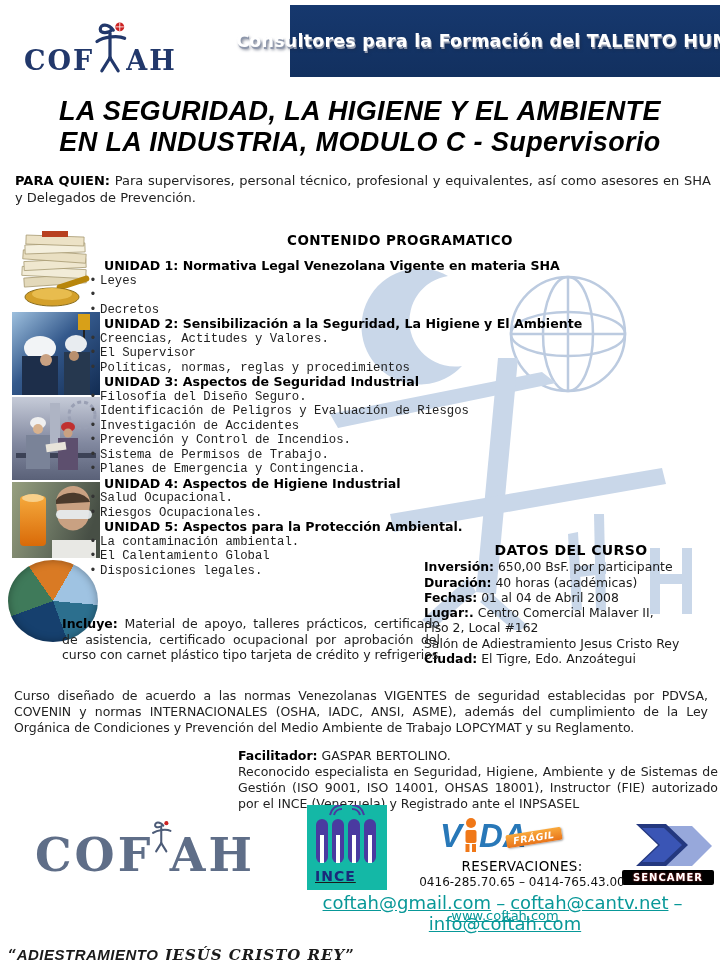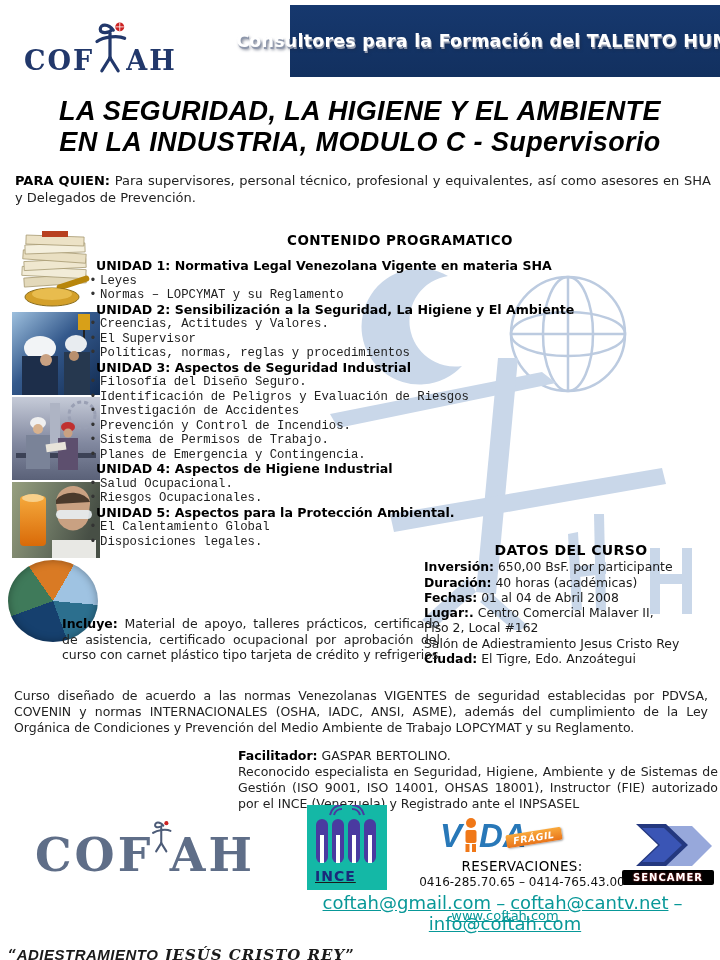--- a/index.html
+++ b/index.html
@@ -59,21 +59,21 @@
   .watermark { position: absolute; left: 330px; top: 262px; z-index: 0; }
   
   .contenido-heading {
     position: absolute; left: 200px; top: 232px; width: 400px; z-index: 3;
     text-align: center; font-weight: bold; font-size: 13.5px; letter-spacing: 0.4px; color: #000;
   }
   .unidades {
     position: absolute; left: 86px; top: 259px; width: 548px; z-index: 3;
     font-size: 12.3px; line-height: 14.5px; color: #222;
   }
-  .u-title { font-weight: bold; color: #000; padding-left: 10px; font-size: 12.6px; }
+  .u-title { font-weight: bold; color: #000; padding-left: 18px; font-size: 12.6px; }
   .u-item { display: flex; font-family: Liberation Mono, monospace; }
   .u-item .blt { width: 14px; text-align: center; flex: none; }
   .u-item .blt::before { content: "•"; color: #333; }
   
   .datos {
     position: absolute; left: 424px; top: 543px; width: 294px; z-index: 3;
     font-size: 12.4px; line-height: 15.3px; white-space: nowrap;
   }
   .datos-heading { font-weight: bold; font-size: 14px; letter-spacing: 0.4px; text-align: center; margin-bottom: 1px; color:#000; }
   .d-lbl { font-weight: bold; color: #000; margin-right: 4px; }
@@ -268,21 +268,24 @@
 
 <div class="contenido-heading">CONTENIDO PROGRAMATICO</div>
 <div class="unidades">
   <div class="u-title">UNIDAD 1: Normativa Legal Venezolana Vigente en materia SHA</div>
   <div class="u-item">
       <span class="blt"></span>
       <span>Leyes</span>
     </div>
   <div class="u-item">
       <span class="blt"></span>
-      <span>Normas – LOPCYMAT y su Reglamento</span>
+    </div>
+  <div class="u-item">
+      <span class="blt"></span>
+      <span>Decretos</span>
     </div>
   <div class="u-title">UNIDAD 2: Sensibilización a la Seguridad, La Higiene y El Ambiente</div>
   <div class="u-item">
       <span class="blt"></span>
       <span>Creencias, Actitudes y Valores.</span>
     </div>
   <div class="u-item">
       <span class="blt"></span>
       <span>El Supervisor</span>
     </div>
@@ -318,20 +321,24 @@
   <div class="u-title">UNIDAD 4: Aspectos de Higiene Industrial</div>
   <div class="u-item">
       <span class="blt"></span>
       <span>Salud Ocupacional.</span>
     </div>
   <div class="u-item">
       <span class="blt"></span>
       <span>Riesgos Ocupacionales.</span>
     </div>
   <div class="u-title">UNIDAD 5: Aspectos para la Protección Ambiental.</div>
+  <div class="u-item">
+      <span class="blt"></span>
+      <span>La contaminación ambiental.</span>
+    </div>
   <div class="u-item">
       <span class="blt"></span>
       <span>El Calentamiento Global</span>
     </div>
   <div class="u-item">
       <span class="blt"></span>
       <span>Disposiciones legales.</span>
     </div>
 </div>
 

